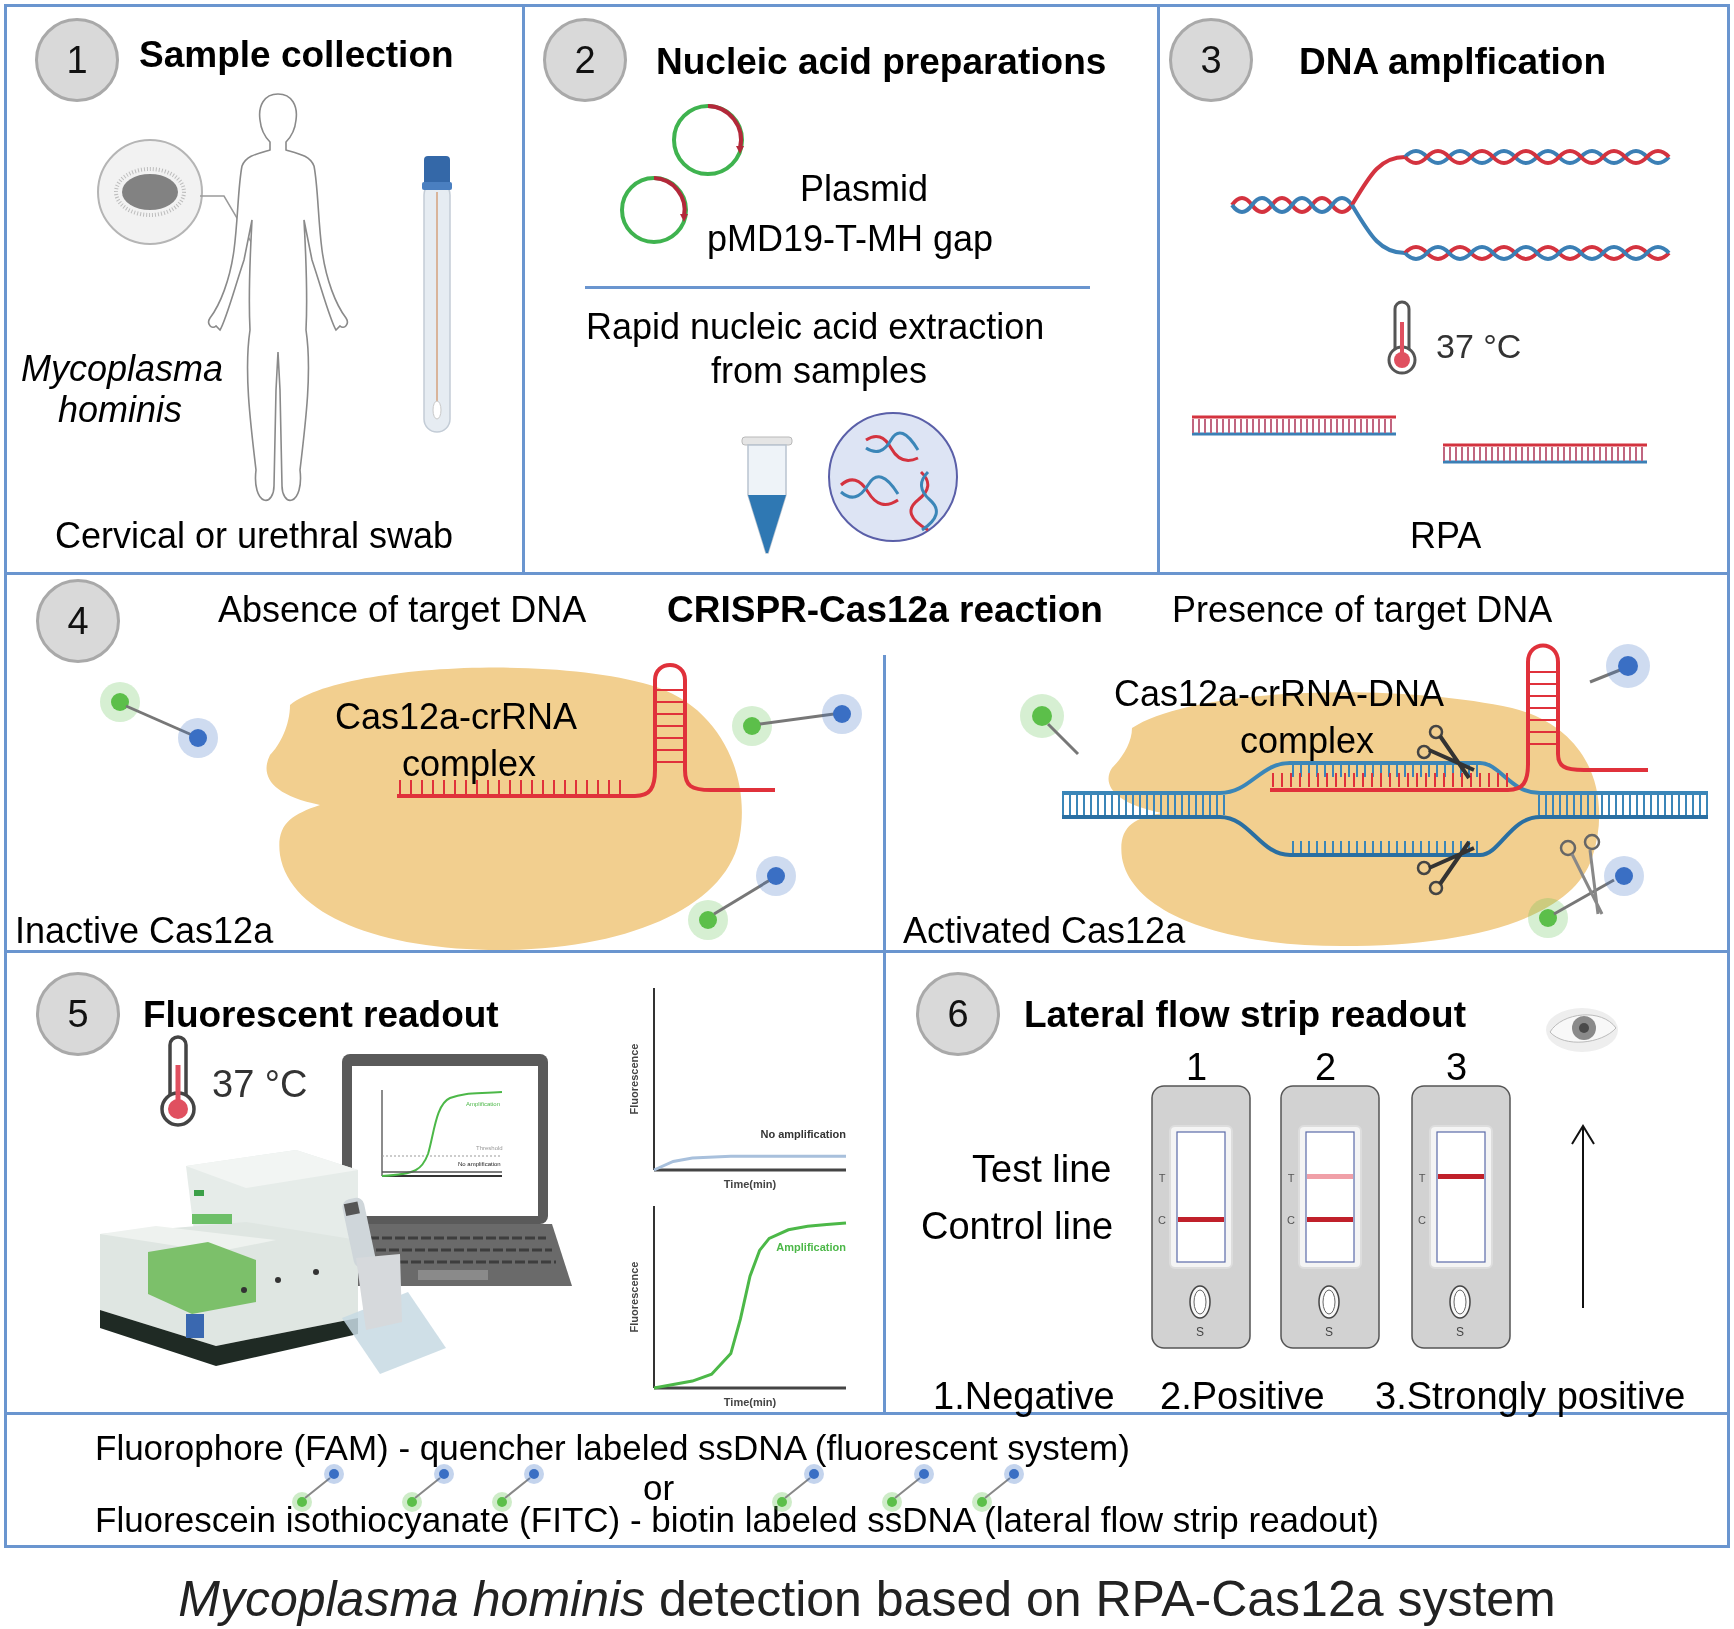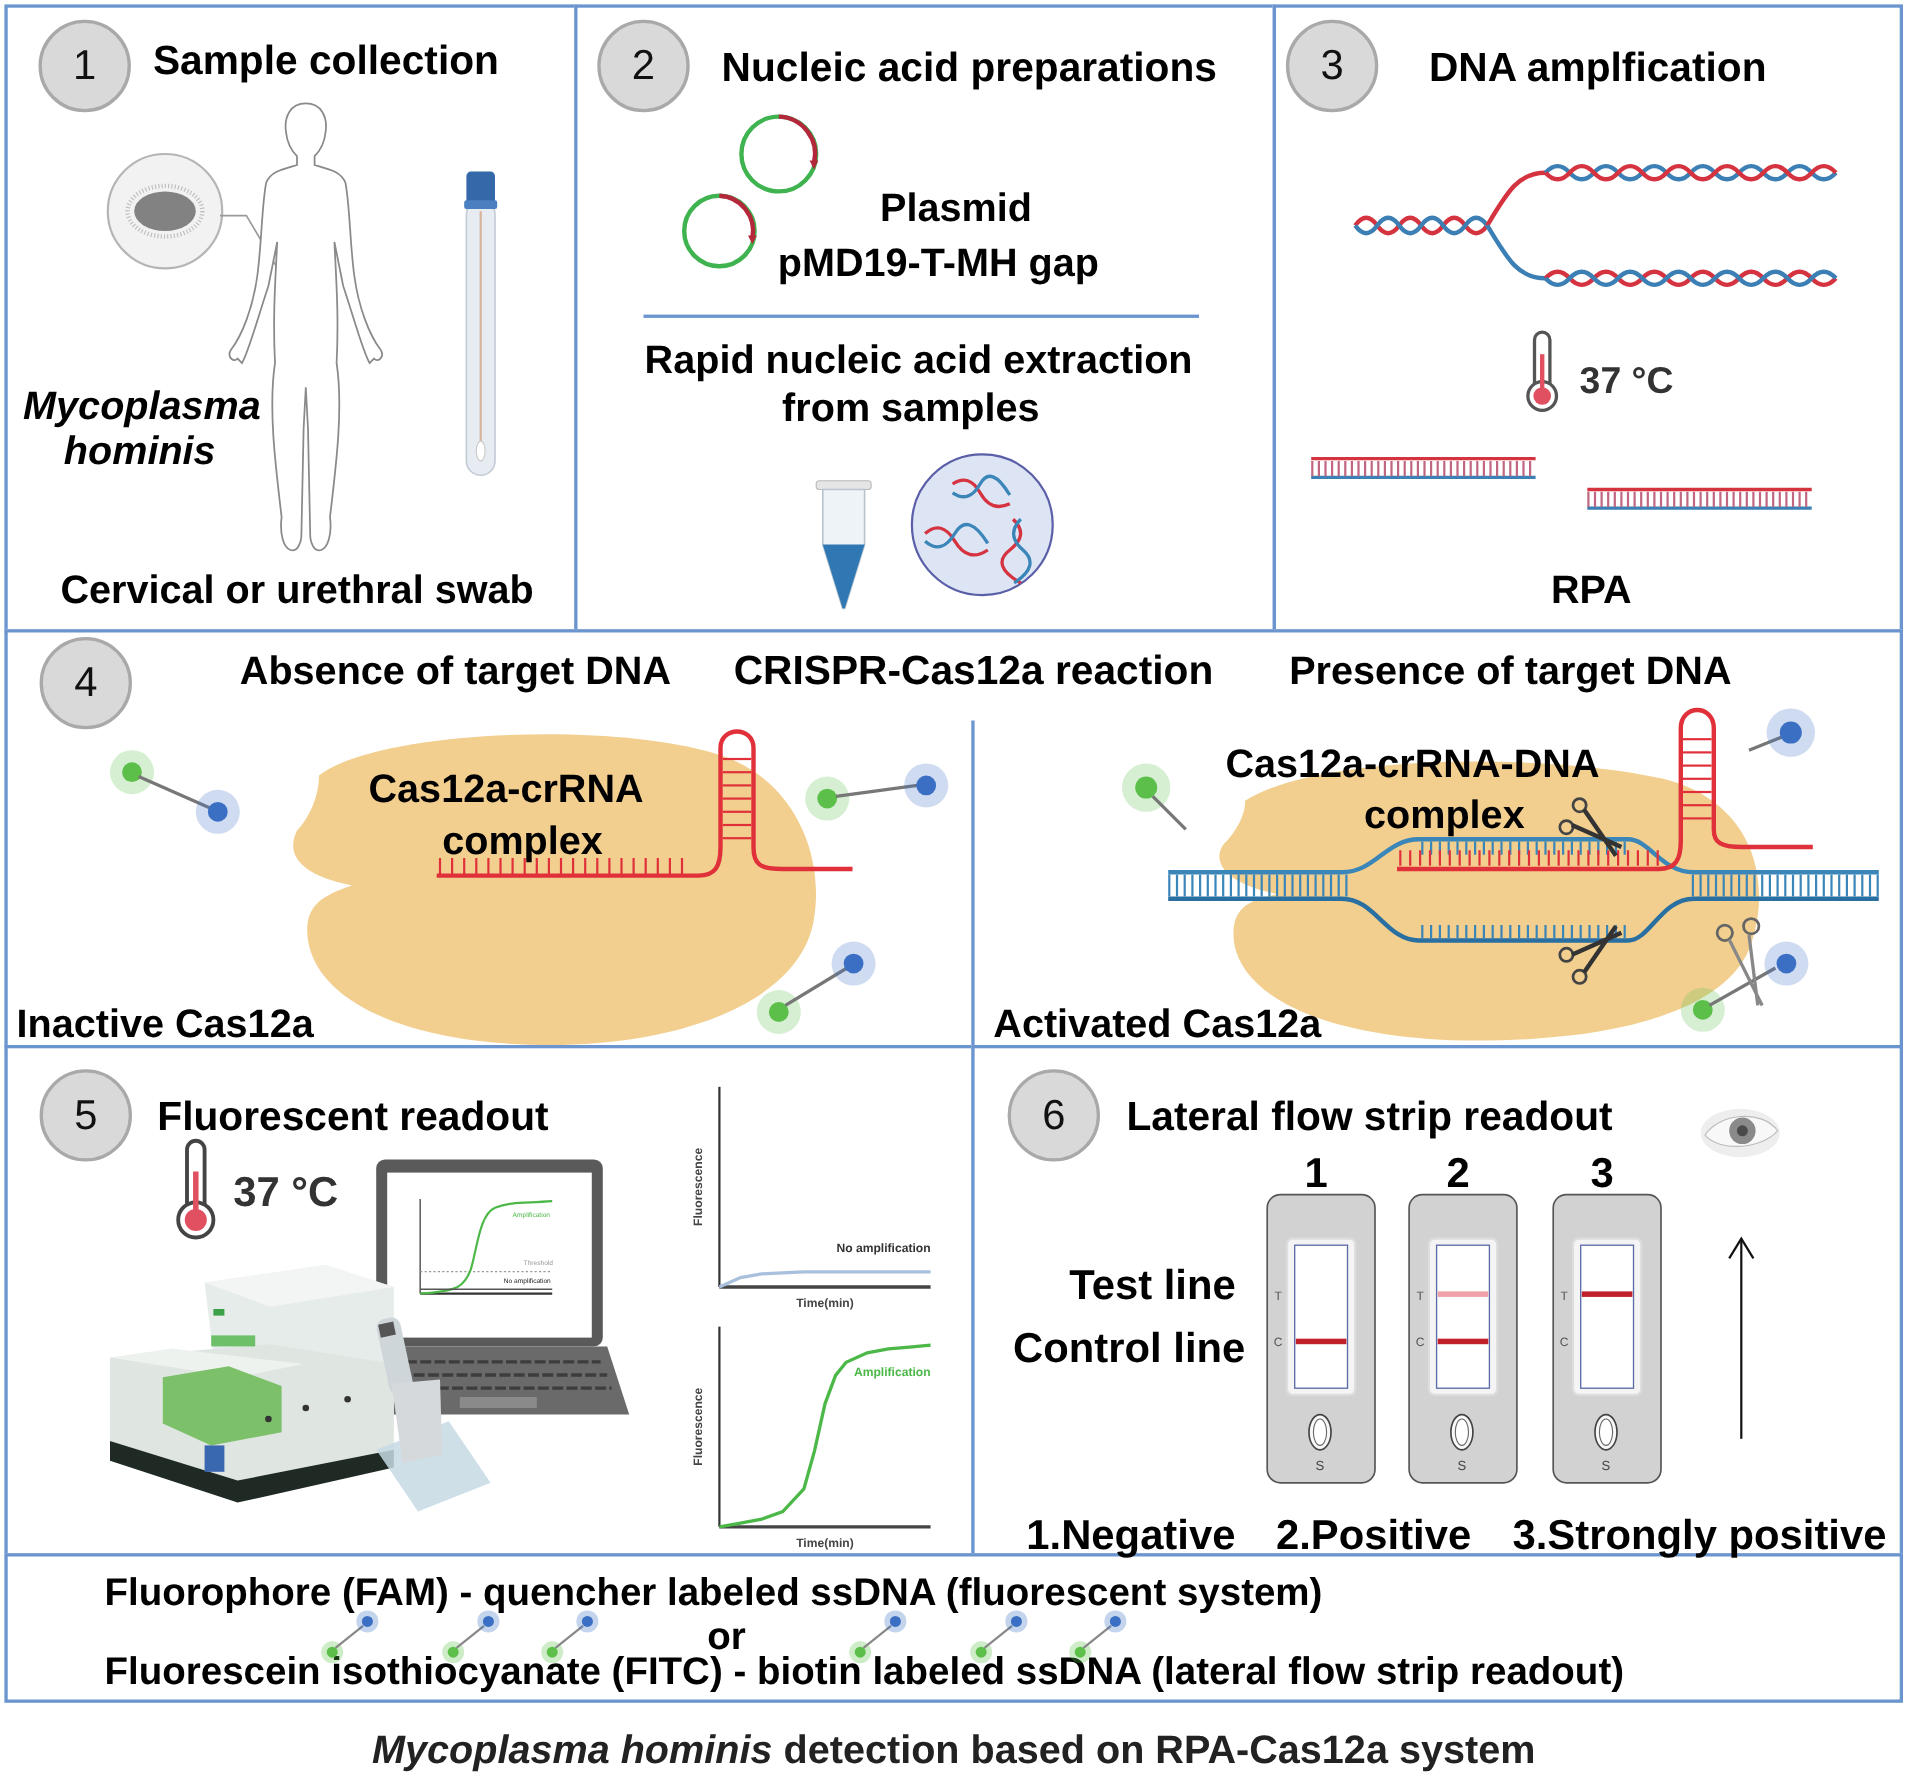--- a/index.html
+++ b/index.html
@@ -5,21 +5,21 @@
   html, body { margin:0; padding:0; background:#ffffff; }
   body { width:1734px; height:1629px; position:relative; overflow:hidden;
          font-family:"Liberation Sans", sans-serif; color:#000; }
   .abs { position:absolute; }
   .panel { position:absolute; border:3px solid #6a95cf; box-sizing:border-box; background:#fff; }
   .badge { position:absolute; width:84px; height:84px; border-radius:50%;
            background:#d9d9d9; border:3px solid #a9a9a9; box-sizing:border-box;
            display:flex; align-items:center; justify-content:center;
            font-size:38px; color:#111; }
   .title { position:absolute; font-weight:bold; font-size:37px; white-space:nowrap; }
-  .txt { position:absolute; white-space:nowrap; font-size:36px;font-weight:bold; }
+  .txt { position:absolute; white-space:nowrap; font-size:36px; }
   svg { position:absolute; overflow:visible; }
 </style>
 </head>
 <body>
 
 <div class="panel" style="left:4px;top:4px;width:521px;height:571px;"></div>
 <div class="panel" style="left:522px;top:4px;width:638px;height:571px;"></div>
 <div class="panel" style="left:1157px;top:4px;width:573px;height:571px;"></div>
 <div class="panel" style="left:4px;top:572px;width:1726px;height:381px;"></div>
 <div class="abs" style="left:883px;top:655px;width:3px;height:297px;background:#6a95cf;"></div>
@@ -410,15 +410,15 @@
     </svg>
     <svg width="60" height="50" style="left: 970px; top: 1464px;">
       <circle cx="12" cy="38" r="10" fill="#5cbf4a" opacity="0.3"></circle>
       <circle cx="12" cy="38" r="5" fill="#5cbf4a"></circle>
       <line x1="15" y1="34" x2="40" y2="14" stroke="#888" stroke-width="2"></line>
       <circle cx="44" cy="10" r="10" fill="#3a6fc4" opacity="0.3"></circle>
       <circle cx="44" cy="10" r="5" fill="#3a6fc4"></circle>
     </svg>
   </div>
 
-<div class="txt" style="left:0;width:1734px;top:1570px;text-align:center;font-size:36px;color:#222;">
+<div class="txt" style="left:0;width:1734px;top:1570px;text-align:center;font-size:50px;color:#222;">
   <span style="font-style:italic;">Mycoplasma hominis</span><span> detection based on RPA-Cas12a system</span>
 </div>
 
 </body></html>

